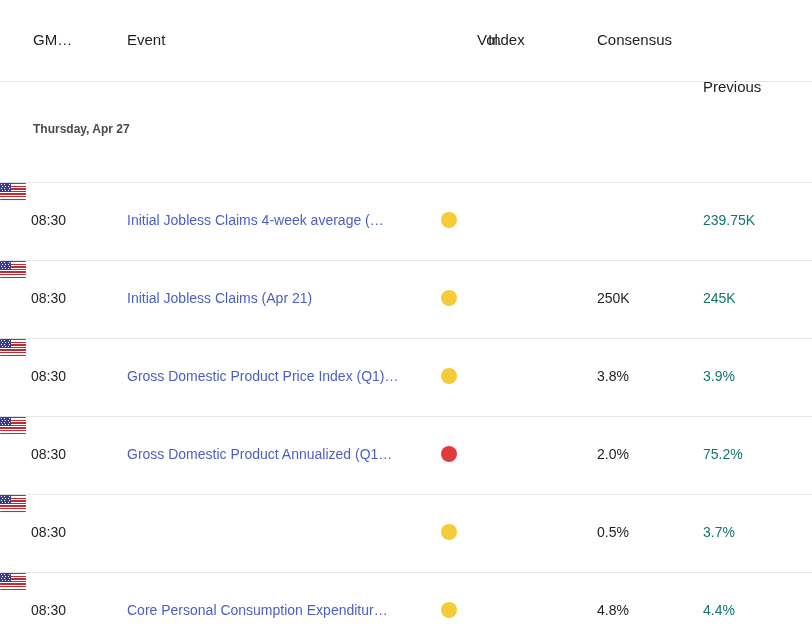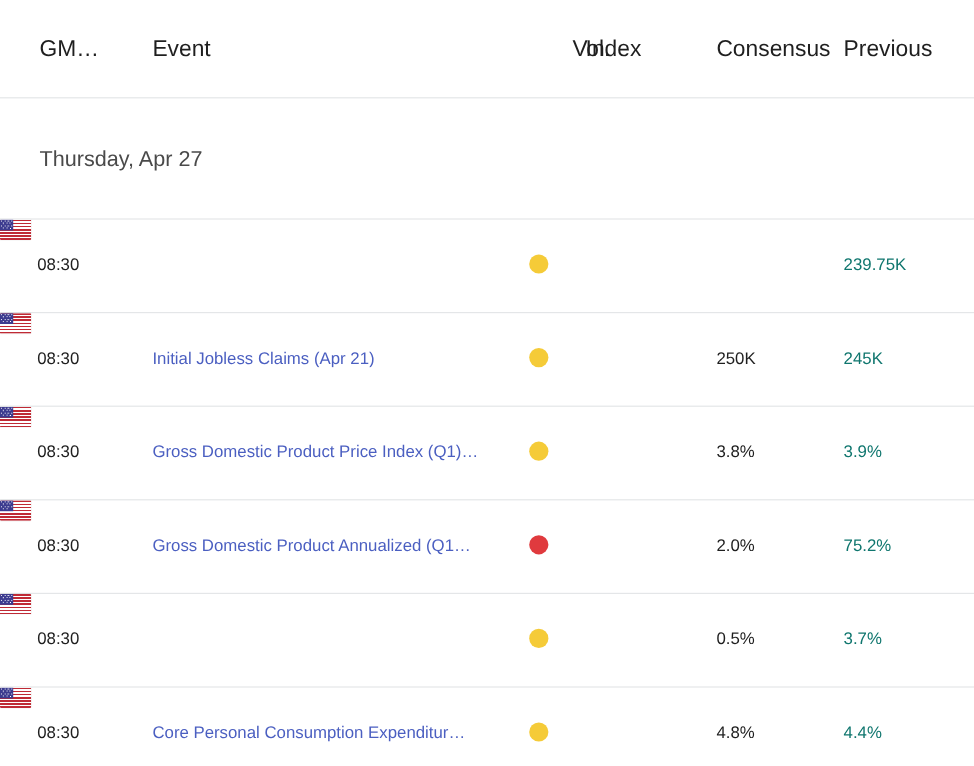--- a/index.html
+++ b/index.html
@@ -23,45 +23,45 @@
   
   .cal-header {
     position: relative;
     height: 82px;
     border-bottom: 1px solid #e4e6e8;
     box-sizing: border-box;
   }
   .cal-header .cell {
     position: absolute;
     top: 31px;
-    font-size: 19px;
+    font-size: 15px;
     font-weight: 400;
     color: #1f1f1f;
     white-space: nowrap;
   }
   .h-gmt      { left: 33px; }
   .h-event    { left: 127px; }
   .h-vol      { left: 441px; margin-left: 36px; }
   .h-actual   { left: 488px; }
   .h-cons     { left: 597px; }
-  .h-prev     { left: 703px; }
+  .h-prev     { left: 703px; margin-top: 47px; }
 
   
   .date-band {
     position: relative;
     height: 101px;
     border-bottom: 1px solid #e4e6e8;
     box-sizing: border-box;
   }
   .date-band .date-label {
     position: absolute;
     left: 33px;
     top: 40px;
-    font-size: 18px;
-    font-weight: 400;
+    font-size: 12px;
+    font-weight: 700;
     color: #4a4a4a;
     white-space: nowrap;
   }
 
   
   .row {
     position: relative;
     height: 78px;
     border-bottom: 1px solid #e4e6e8;
     box-sizing: border-box;
@@ -181,20 +181,21 @@
   <div id="rows-container">
       <div class="row">
         <div class="cell c-time">08:30</div>
         <div class="c-flag">
           <div class="flag-us">
             <div class="stripes"></div>
             <div class="canton"></div>
             <div class="stars"></div>
           </div>
         </div>
+        <div class="cell c-event">Initial Jobless Claims 4-week average (…</div>
         <div class="cell c-vol">
           <span class="dot dot-med"></span>
         </div>
         <div class="cell c-actual"></div>
         <div class="cell c-cons"></div>
         <div class="cell c-prev">239.75K</div>
       </div>
       <div class="row">
         <div class="cell c-time">08:30</div>
         <div class="c-flag">

